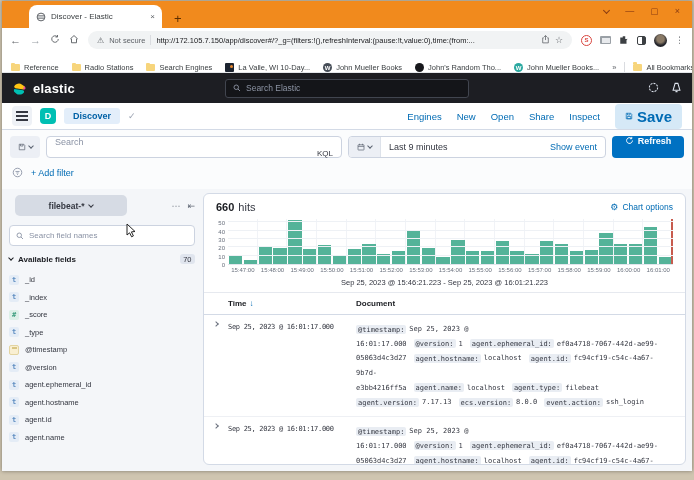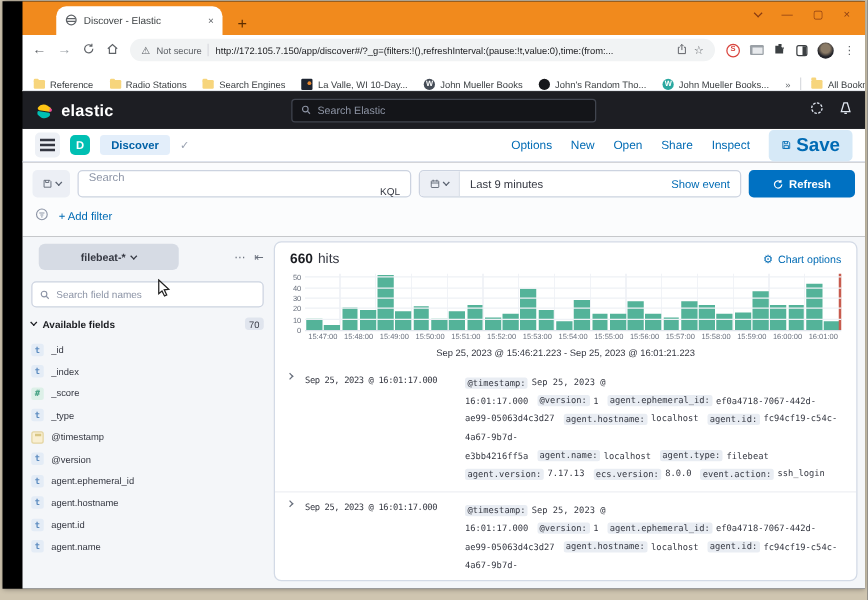--- a/index.html
+++ b/index.html
@@ -1,19 +1,19 @@
 <!DOCTYPE html>
 <html><head>
 <meta charset="utf-8">
 <style>
   * { margin:0; padding:0; box-sizing:border-box; }
   html,body { font-family:"Liberation Sans", sans-serif; }
   .screen { position:relative; width:694px; height:480px; background:#cfc5b0; overflow:hidden; }
-  .window { position:absolute; left:2px; right:2px; top:1px; bottom:9px; background:#000000;
-            display:flex; flex-direction:column; box-shadow:0 0 4px rgba(0,0,0,.4); overflow:hidden;padding-left:16px; }
+  .window { position:absolute; left:2px; right:2px; top:1px; bottom:9px; background:#14b8a6;
+            display:flex; flex-direction:column; box-shadow:0 0 4px rgba(0,0,0,.4); overflow:hidden; }
 
   
   .titlebar { height:27px; background:#F18A1D; position:relative; display:flex; align-items:flex-end; flex:none; }
   .tab { margin-left:27px; width:133px; height:23px; background:#fff; border-radius:8px 8px 0 0;
          display:flex; align-items:center; padding:0 7px; gap:5px; }
   .tab-title { font-size:8px; color:#3c4043; flex:1; white-space:nowrap; overflow:hidden; }
   .tab-close { color:#5f6368; font-size:8px; }
   .newtab { margin-left:12px; margin-bottom:3px; color:#5c2d00; font-size:13px; line-height:1; }
   .win-controls { position:absolute; right:12px; top:5px; display:flex; gap:16px; color:#8a3c12; font-size:9px; align-items:center; }
   .wc-chev { display:inline-block; width:5px; height:5px; border-right:1.4px solid #8a3c12; border-bottom:1.4px solid #8a3c12; transform:rotate(45deg); margin-top:-2px; }
@@ -73,22 +73,22 @@
   
   .qbar { background:#fbfcfd; padding:6px 8px 2px; display:flex; gap:6px; align-items:center; flex:none; }
   .qsave { width:30px; height:22px; background:#eceff5; border-radius:4px; display:flex; align-items:center; justify-content:center; gap:3px; color:#5a6270; }
   .qinput { flex:1; height:22px; background:#fff; border:1px solid #ccd3e0; border-radius:4px; display:flex;
             align-items:flex-start; padding:0 8px; font-size:9px; color:#8b93a5; }
   .kql { margin-left:auto; color:#343741; font-size:8px;margin-top:12px; }
   .dategrp { width:258px; height:22px; border:1px solid #ccd3e0; border-radius:4px; background:#fff; display:flex; align-items:center; overflow:hidden; }
   .dateseg { width:32px; align-self:stretch; background:#eceff5; display:flex; align-items:center; justify-content:center; gap:3px; color:#5a6270; border-right:1px solid #dde2ea; }
   .datetext { font-size:9px; color:#343741; padding:0 8px; }
   .showdates { margin-left:auto; padding-right:8px; color:#006BB4; font-size:9px; }
-  .refresh-btn { width:85px; height:22px; background:#0071c2; border-radius:4px; color:#fff; font-size:9px; font-weight:bold;
-                 display:flex; align-items:center; justify-content:center; gap:4px; }
+  .refresh-btn { width:72px; height:22px; background:#0071c2; border-radius:4px; color:#fff; font-size:9px; font-weight:bold;
+                 display:flex; align-items:flex-start; justify-content:center; gap:4px; }
   .frow { background:#fbfcfd; padding:4px 10px 7px; display:flex; align-items:center; gap:8px; flex:none; }
   .addfilter { color:#006BB4; font-size:9px; }
 
   
   .content { flex:1; min-height:0; background:#f4f6f9; display:flex; }
   .sidebar { width:199px; flex:none; padding:5px 6px 0 7px; position:relative; overflow:hidden; }
   .idx-row { display:flex; align-items:center; margin:1px 0 9px; }
   .idx-pill { margin-left:6px; width:112px; height:21px; background:#d6dbe4; border-radius:5px; display:flex;
               align-items:center; justify-content:center; gap:5px; font-size:8.5px; font-weight:bold; color:#343741; }
   .idx-icons { margin-left:auto; display:flex; gap:7px; align-items:center; color:#69707D; font-size:9px; }
@@ -286,21 +286,21 @@
       <span class="hamburger">
           <i></i>
           <i></i>
           <i></i>
         </span>
       <span class="space-badge">D</span>
       <span class="crumb">Discover</span>
       <span class="crumb-check">✓</span>
       <span class="dlinks">
         <span class="dlinks-list" style="display:flex;gap:15px">
-            <span class="dlink">Options</span>
+            <span class="dlink">Engines</span>
             <span class="dlink">New</span>
             <span class="dlink">Open</span>
             <span class="dlink">Share</span>
             <span class="dlink">Inspect</span>
           </span>
         <span class="save-btn">
           <svg width="8" height="8" viewBox="0 0 16 16">
               <path d="M2.5 2.5h9l2 2v9h-11zM5 2.5V6h5V2.5M4.5 9h7v4.5h-7z" fill="none" stroke="#006BB4" stroke-width="1.4"></path>
             </svg>
           <span>Save</span>
@@ -491,20 +491,27 @@
               <span class="xlabel">15:56:00</span>
               <span class="xlabel">15:57:00</span>
               <span class="xlabel">15:58:00</span>
               <span class="xlabel">15:59:00</span>
               <span class="xlabel">16:00:00</span>
               <span class="xlabel">16:01:00</span>
             </div>
         </div>
         <div class="caption">Sep 25, 2023 @ 15:46:21.223 - Sep 25, 2023 @ 16:01:21.223</div>
 
+        <div class="tbl-head">
+          <span class="th-time">
+            <span>Time</span>
+            <span class="sort-ic">↓</span>
+          </span>
+          <span>Document</span>
+        </div>
         <div class="doc-rows">
             <div class="doc-row">
               <span class="row-chev">
                 <span class="chev chev-r"></span>
               </span>
               <span class="row-time">Sep 25, 2023 @ 16:01:17.000</span>
               <span class="row-doc"><span class="doc-key">@timestamp:</span><span class="doc-val">Sep 25, 2023 @ 16:01:17.000</span><span class="doc-key">@version:</span><span class="doc-val">1</span><span class="doc-key">agent.ephemeral_id:</span><span class="doc-val">ef0a4718-7067-442d-ae99-05063d4c3d27</span><span class="doc-key">agent.hostname:</span><span class="doc-val">localhost</span><span class="doc-key">agent.id:</span><span class="doc-val">fc94cf19-c54c-4a67-9b7d-e3bb4216ff5a</span><span class="doc-key">agent.name:</span><span class="doc-val">localhost</span><span class="doc-key">agent.type:</span><span class="doc-val">filebeat</span><span class="doc-key">agent.version:</span><span class="doc-val">7.17.13</span><span class="doc-key">ecs.version:</span><span class="doc-val">8.0.0</span><span class="doc-key">event.action:</span><span class="doc-val">ssh_login</span></span>
             </div>
             <div class="doc-row">
               <span class="row-chev">

